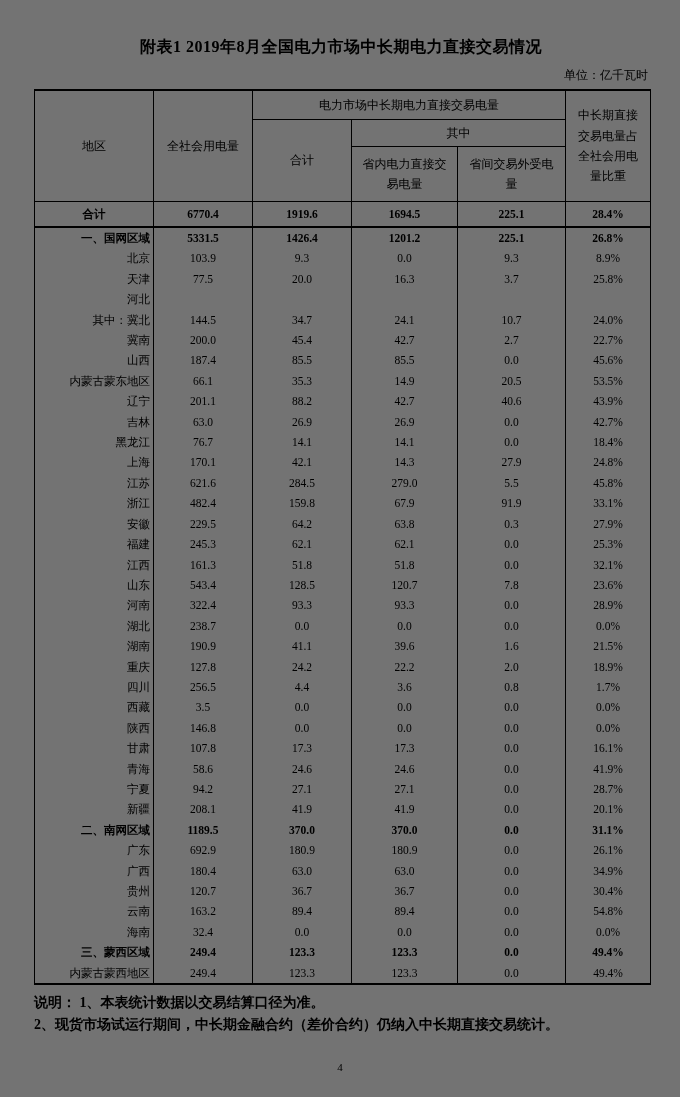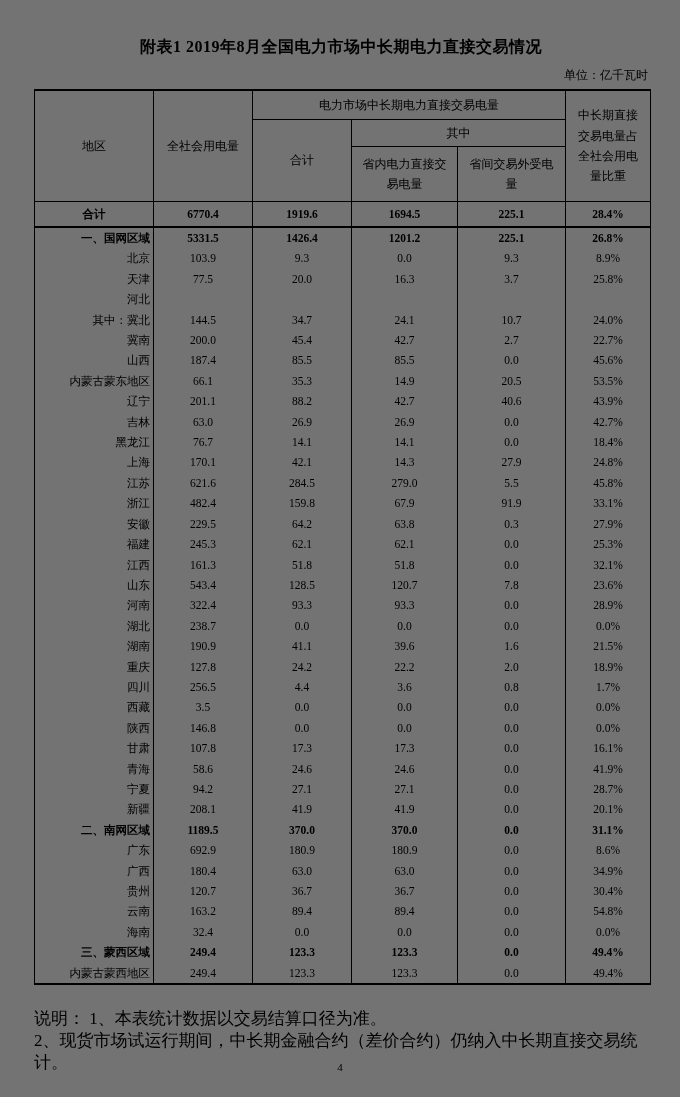--- a/index.html
+++ b/index.html
@@ -61,23 +61,24 @@
   tbody tr.row-total td {
     height: 24px;
     line-height: 24px;
     font-weight: bold;
     border-bottom: 2px solid #000;
   }
   tbody tr.row-section td { font-weight: bold; }
   tbody td.region { text-align: right; padding-left: 6px; }
   tbody tr.row-total td.region { text-align: center; padding-left: 3px; }
   .notes {
-    margin-top: 23px;
-    font-size: 17px;
+    margin-top: 7px;
+    font-size: 14px;
     line-height: 22px;
+    font-weight: bold;
   }
   .notes p { margin: 0; }
   .page-number {
     position: absolute;
     bottom: 24px;
     left: 0;
     right: 0;
     text-align: center;
     font-size: 11px;
   }
@@ -364,21 +365,21 @@
           <td>370.0</td>
           <td>0.0</td>
           <td>31.1%</td>
         </tr>
         <tr class="row-normal">
           <td class="region">广东</td>
           <td>692.9</td>
           <td>180.9</td>
           <td>180.9</td>
           <td>0.0</td>
-          <td>8.6%</td>
+          <td>26.1%</td>
         </tr>
         <tr class="row-normal">
           <td class="region">广西</td>
           <td>180.4</td>
           <td>63.0</td>
           <td>63.0</td>
           <td>0.0</td>
           <td>34.9%</td>
         </tr>
         <tr class="row-normal">

